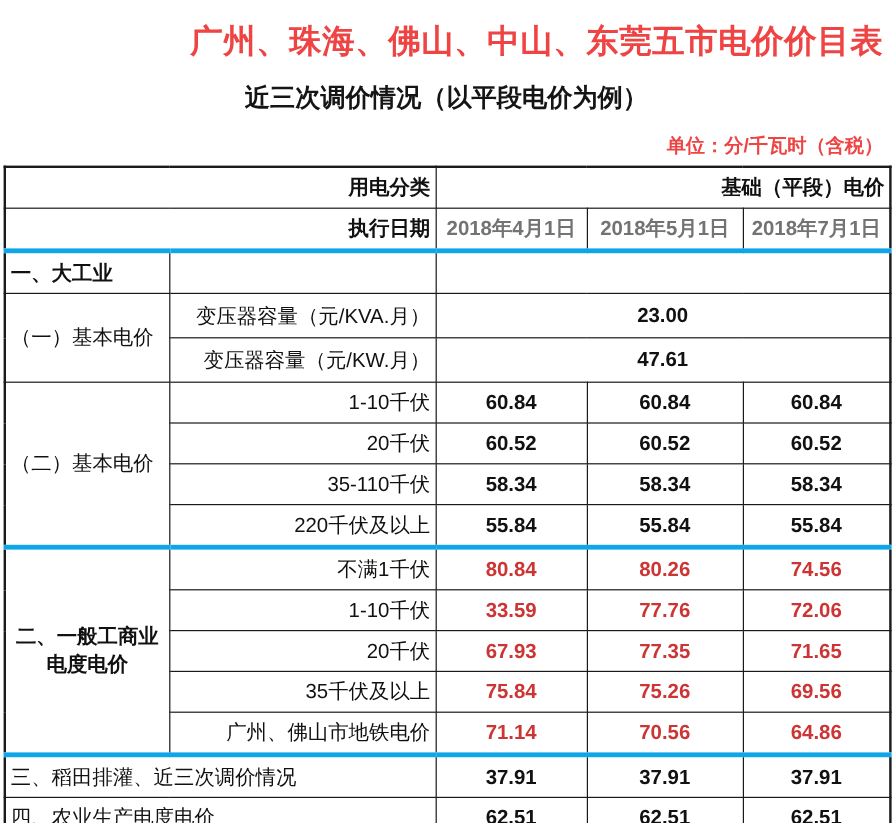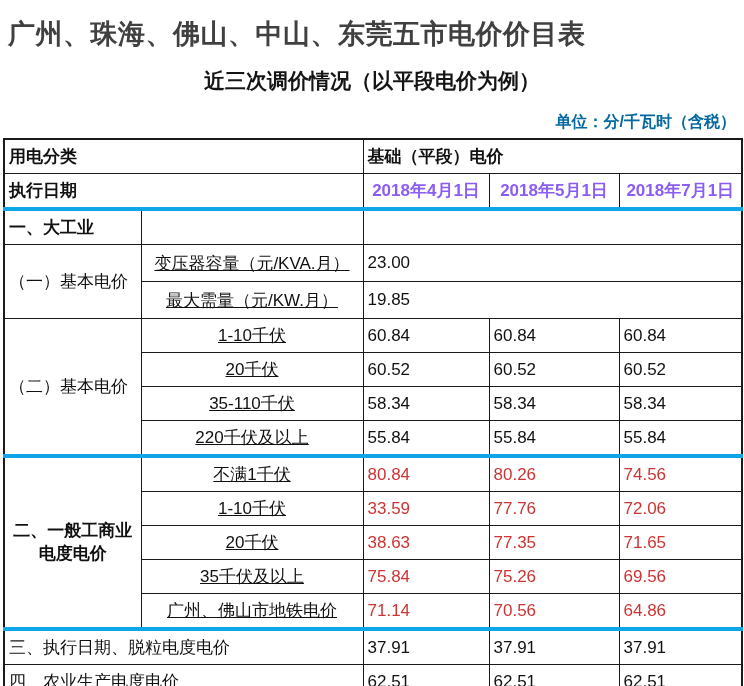--- a/index.html
+++ b/index.html
@@ -2,48 +2,48 @@
 <html><head>
 <meta charset="utf-8">
 <style>
   html,body { margin:0; padding:0; background:#ffffff; }
   body {
     width:744px; height:686px; overflow:hidden;
     font-family:"Liberation Sans","DejaVu Sans",sans-serif;
     color:#111111;
   }
   .page-title {
-    font-size:27px; font-weight:bold; text-align:left;
-    margin:16px 8px 0 8px; letter-spacing:0.5px; color:#404040;
+    font-size:27px; font-weight:bold; text-align:right;
+    margin:16px 8px 0 8px; letter-spacing:0.5px; color:#ef4444;
   }
   .page-subtitle {
     font-size:21px; font-weight:bold; text-align:center;
     margin:15px 8px 0 8px; color:#151515;
   }
   .unit-note {
     font-size:16px; font-weight:bold; text-align:right;
-    margin:17px 8px 5px 0; color:#0369a1;
+    margin:17px 8px 5px 0; color:#ef4444;
   }
   table.price-table {
     border-collapse:collapse; table-layout:fixed;
     width:738px; margin-left:3px;
     border:2px solid #1a1a1a;
   }
   .price-table td {
     border:1px solid #1a1a1a;
     font-size:17px; height:31px;
     padding:1px 4px; overflow:hidden; white-space:nowrap;
     vertical-align:middle;
   }
   .price-table tr.r-tall td { height:34px; }
-  .hdr  { text-align:left; font-weight:bold; font-size:18px; }
-  .date { text-align:center; font-weight:bold; font-size:17px; color:#8b5cf6; }
+  .hdr  { text-align:right; font-weight:bold; font-size:18px; }
+  .date { text-align:center; font-weight:bold; font-size:17px; color:#737373; }
   .cat  { padding-left:8px; text-align:left; }
-  .sub  { padding-left:8px; text-align:center;text-decoration:underline; }
-  .val  { text-align:left; }
+  .sub  { padding-left:8px; text-align:right; }
+  .val  { text-align:center;font-weight:bold; }
   .red  { color:#cd3434; }
   .bold { font-weight:bold; }
   .grp-center { text-align:center; padding-left:2px; padding-right:2px;
                 font-weight:bold; white-space:normal; line-height:1.35; }
   tr.sec-top td { border-top:4px solid #0ea5e9; }
 </style>
 </head>
 <body>
 
 <div class="page-title">广州、珠海、佛山、中山、东莞五市电价价目表</div>
@@ -75,22 +75,22 @@
       <td class="sub"></td>
       <td colspan="3" class="val"></td>
     </tr>
 
     <tr class="r-tall">
       <td rowspan="2" class="cat">（一）基本电价</td>
       <td class="sub">变压器容量（元/KVA.月）</td>
       <td colspan="3" class="val">23.00</td>
     </tr>
     <tr class="r-tall">
-      <td class="sub">最大需量（元/KW.月）</td>
-      <td colspan="3" class="val">19.85</td>
+      <td class="sub">变压器容量（元/KW.月）</td>
+      <td colspan="3" class="val">47.61</td>
     </tr>
 
     <tr>
       <td rowspan="4" class="cat">（二）基本电价</td>
       <td class="sub">1-10千伏</td>
       <td class="val">60.84</td>
       <td class="val">60.84</td>
       <td class="val">60.84</td>
     </tr>
     <tr>
@@ -123,39 +123,39 @@
       <td class="val red">74.56</td>
     </tr>
     <tr>
       <td class="sub">1-10千伏</td>
       <td class="val red">33.59</td>
       <td class="val red">77.76</td>
       <td class="val red">72.06</td>
     </tr>
     <tr>
       <td class="sub">20千伏</td>
-      <td class="val red">38.63</td>
+      <td class="val red">67.93</td>
       <td class="val red">77.35</td>
       <td class="val red">71.65</td>
     </tr>
     <tr>
       <td class="sub">35千伏及以上</td>
       <td class="val red">75.84</td>
       <td class="val red">75.26</td>
       <td class="val red">69.56</td>
     </tr>
     <tr>
       <td class="sub">广州、佛山市地铁电价</td>
       <td class="val red">71.14</td>
       <td class="val red">70.56</td>
       <td class="val red">64.86</td>
     </tr>
 
     <tr class="sec-top">
-      <td colspan="2" class="cat">三、执行日期、脱粒电度电价</td>
+      <td colspan="2" class="cat">三、稻田排灌、近三次调价情况</td>
       <td class="val">37.91</td>
       <td class="val">37.91</td>
       <td class="val">37.91</td>
     </tr>
     <tr>
       <td colspan="2" class="cat">四、农业生产电度电价</td>
       <td class="val">62.51</td>
       <td class="val">62.51</td>
       <td class="val">62.51</td>
     </tr>

